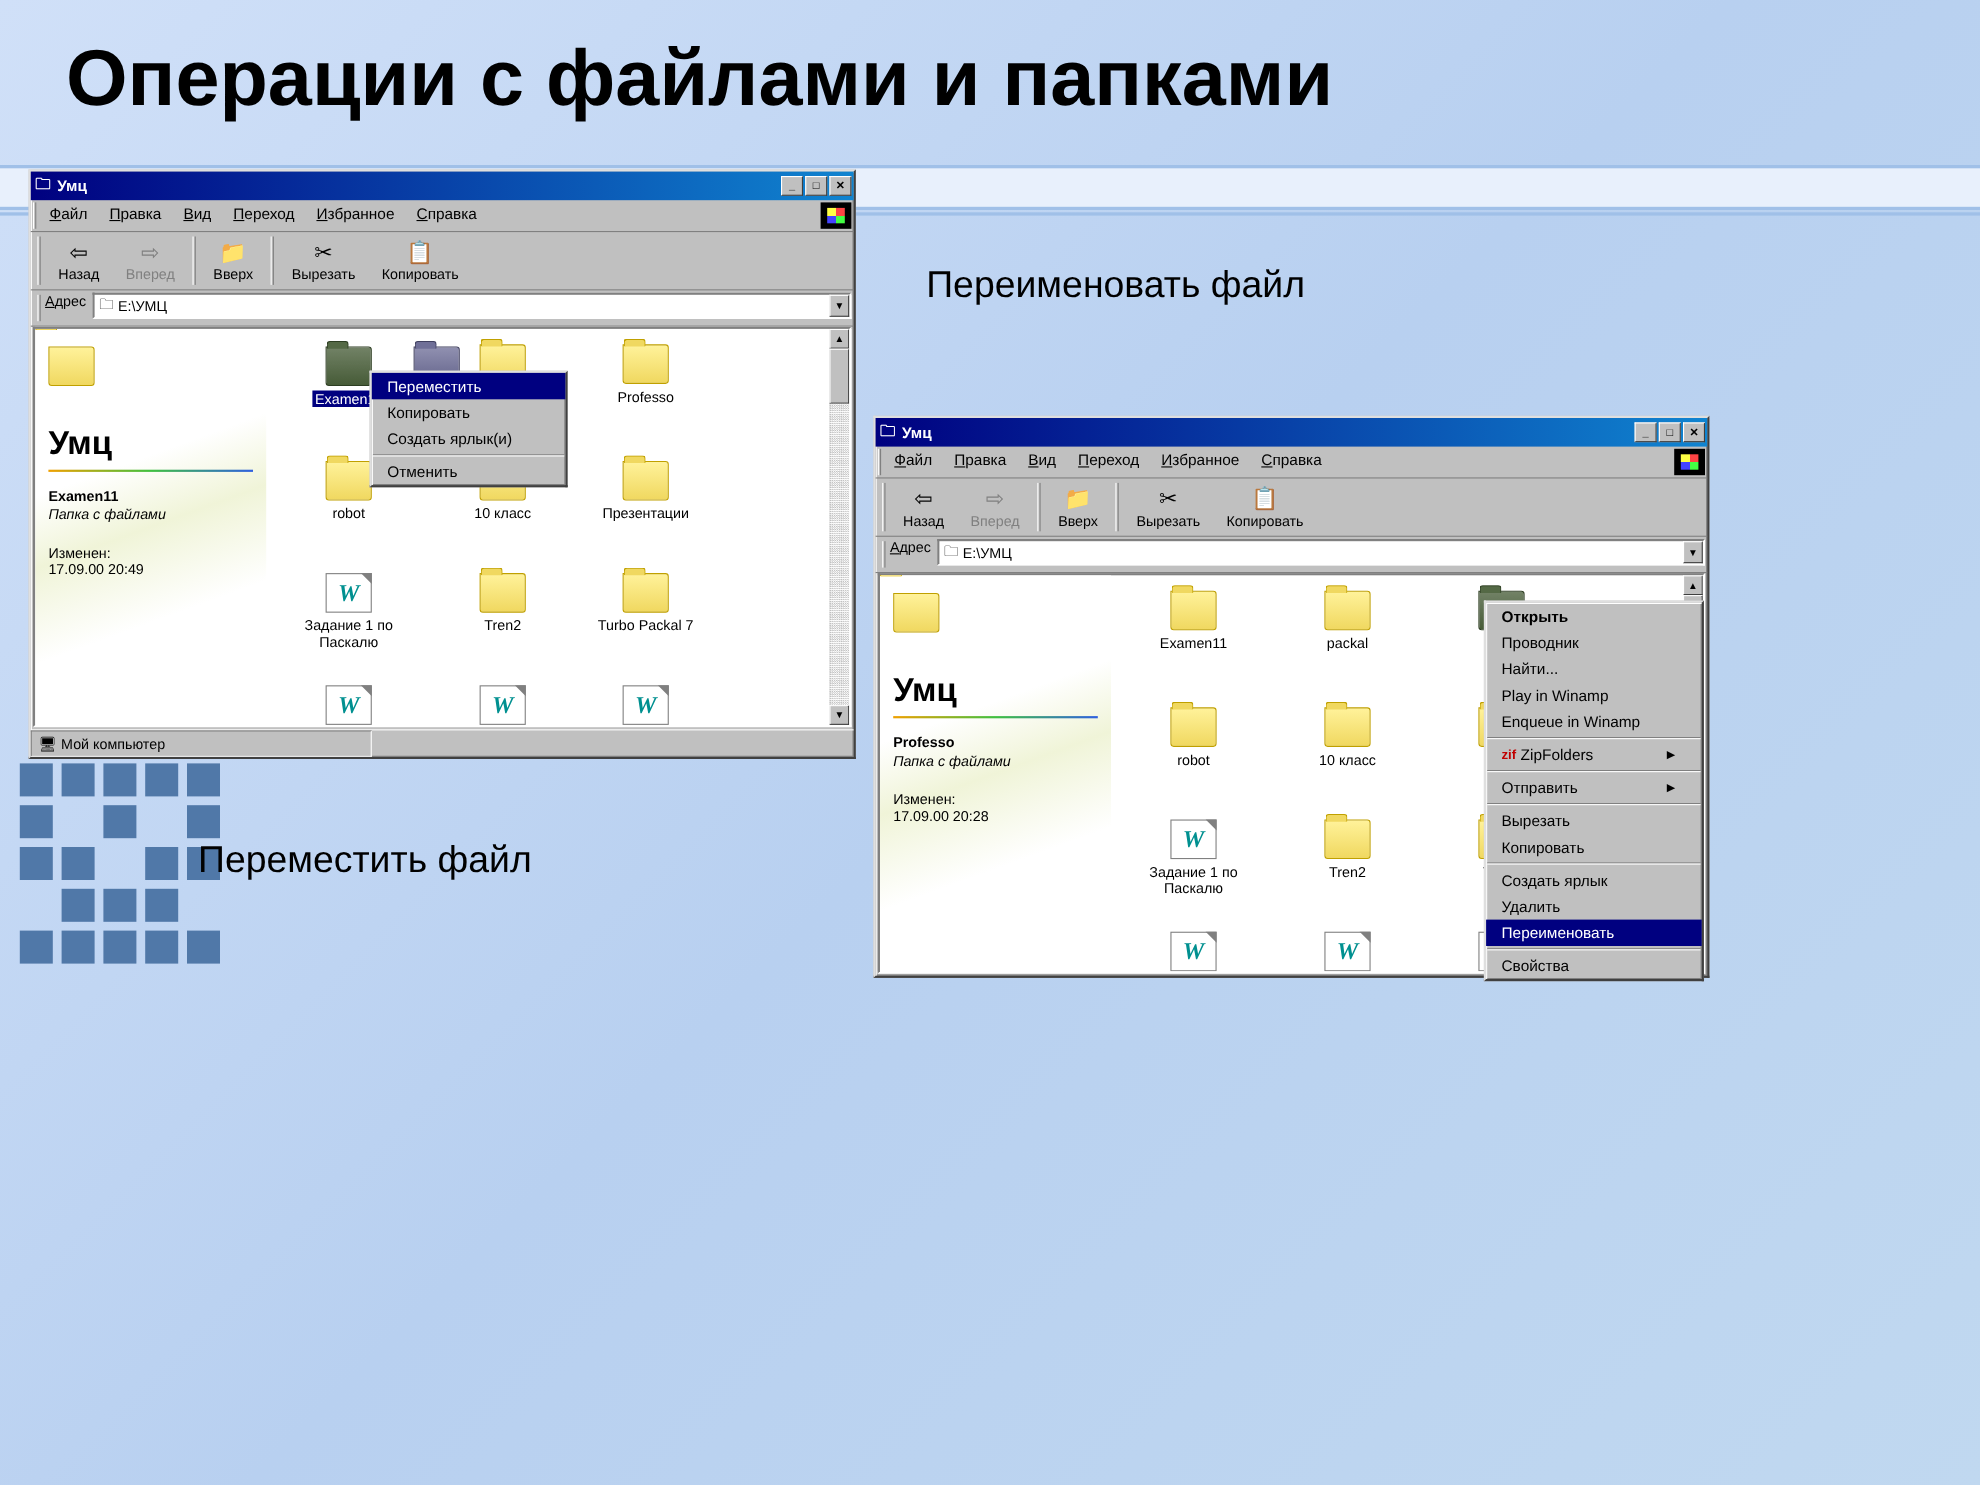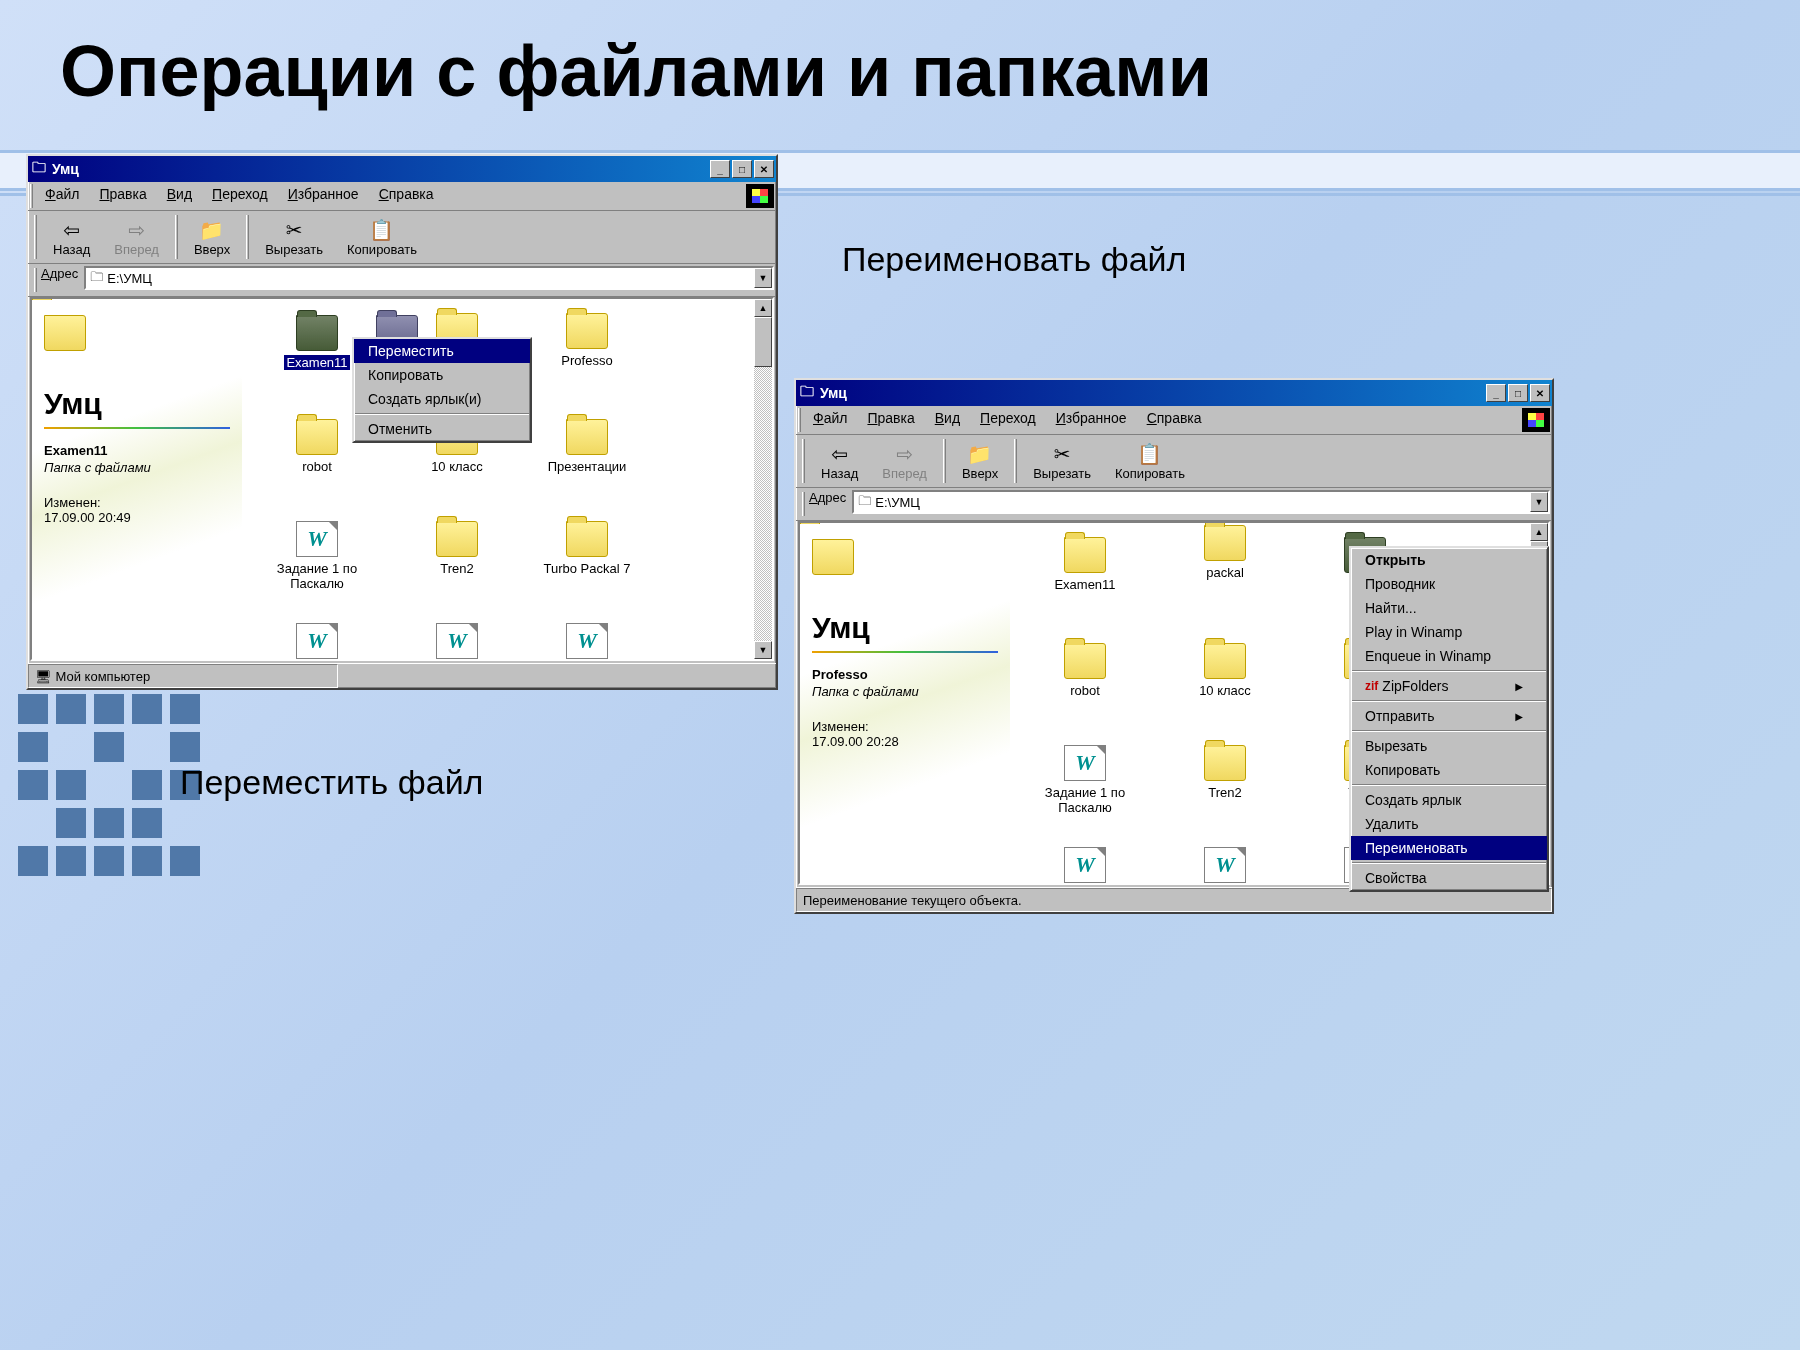--- a/index.html
+++ b/index.html
@@ -323,21 +323,21 @@
           <div class="glyph doc-g">
             <span class="w">W</span>
           </div>
         </div>
       <div class="ficon" style="left:280px; top:324px;">
           <div class="glyph doc-g">
             <span class="w">W</span>
           </div>
         </div>
 
-      <div class="ctx-menu" style="left:94px; top:38px; width:180px;margin-left:16px;">
+      <div class="ctx-menu" style="left:94px; top:38px; width:180px;">
         <div class="mi hi">Переместить</div>
         <div class="mi underline-first">Копировать</div>
         <div class="mi underline-first">Создать ярлык(и)</div>
         <hr>
         <div class="mi underline-first">Отменить</div>
       </div>
     </div>
     <div class="scrollbar-v">
       <div class="sbtn">▲</div>
       <div class="thumb"></div>
@@ -412,21 +412,21 @@
       <div style="width:42px;height:36px;" class="folder-g glyph"></div>
       <div class="big">Умц</div>
       <div class="hr"></div>
       <div class="sel">Professo</div>
       <div class="sub">Папка с файлами</div>
       <div class="mod">Изменен:</div>
       <div>17.09.00 20:28</div>
     </div>
     <div class="icons-area">
       <div class="ficon" style="left:10px; top:14px;"><div class="glyph folder-g"></div><span class="lbl">Examen11</span></div>
-      <div class="ficon" style="left:150px; top:2px;"><div class="glyph folder-g"></div><span class="lbl">packal</span></div>
+      <div class="ficon" style="left:150px; top:14px;"><div class="glyph folder-g"></div><span class="lbl">packal</span></div>
       <div class="ficon selected" style="left:290px; top:14px;"><div class="glyph folder-dark"></div><span class="lbl">Pro</span></div>
 
       <div class="ficon" style="left:10px; top:120px;"><div class="glyph folder-g"></div><span class="lbl">robot</span></div>
       <div class="ficon" style="left:150px; top:120px;"><div class="glyph folder-g"></div><span class="lbl">10 класс</span></div>
       <div class="ficon" style="left:290px; top:120px;"><div class="glyph folder-g"></div><span class="lbl">През</span></div>
 
       <div class="ficon" style="left:10px; top:222px;"><div class="glyph doc-g">
             <span class="w">W</span>
           </div><span class="lbl">Задание 1 по Паскалю</span></div>
       <div class="ficon" style="left:150px; top:222px;"><div class="glyph folder-g"></div><span class="lbl">Tren2</span></div>
@@ -447,23 +447,20 @@
             <span class="w">W</span>
           </div>
         </div>
     </div>
     <div class="scrollbar-v">
       <div class="sbtn">▲</div>
       <div class="thumb"></div>
       <div class="track"></div>
       <div class="sbtn">▼</div>
     </div>
-  </div>
-  <div class="statusbar">
-    <div class="cell flex1">Переименование текущего объекта.</div>
   </div>
 </div>
 
 <div class="ctx-menu" style="left:1349px; top:546px; width:200px;">
   <div class="mi underline-first" style="font-weight:bold;">Открыть</div>
   <div class="mi underline-first">Проводник</div>
   <div class="mi underline-first">Найти...</div>
   <div class="mi">Play in Winamp</div>
   <div class="mi">Enqueue in Winamp</div>
   <hr>

